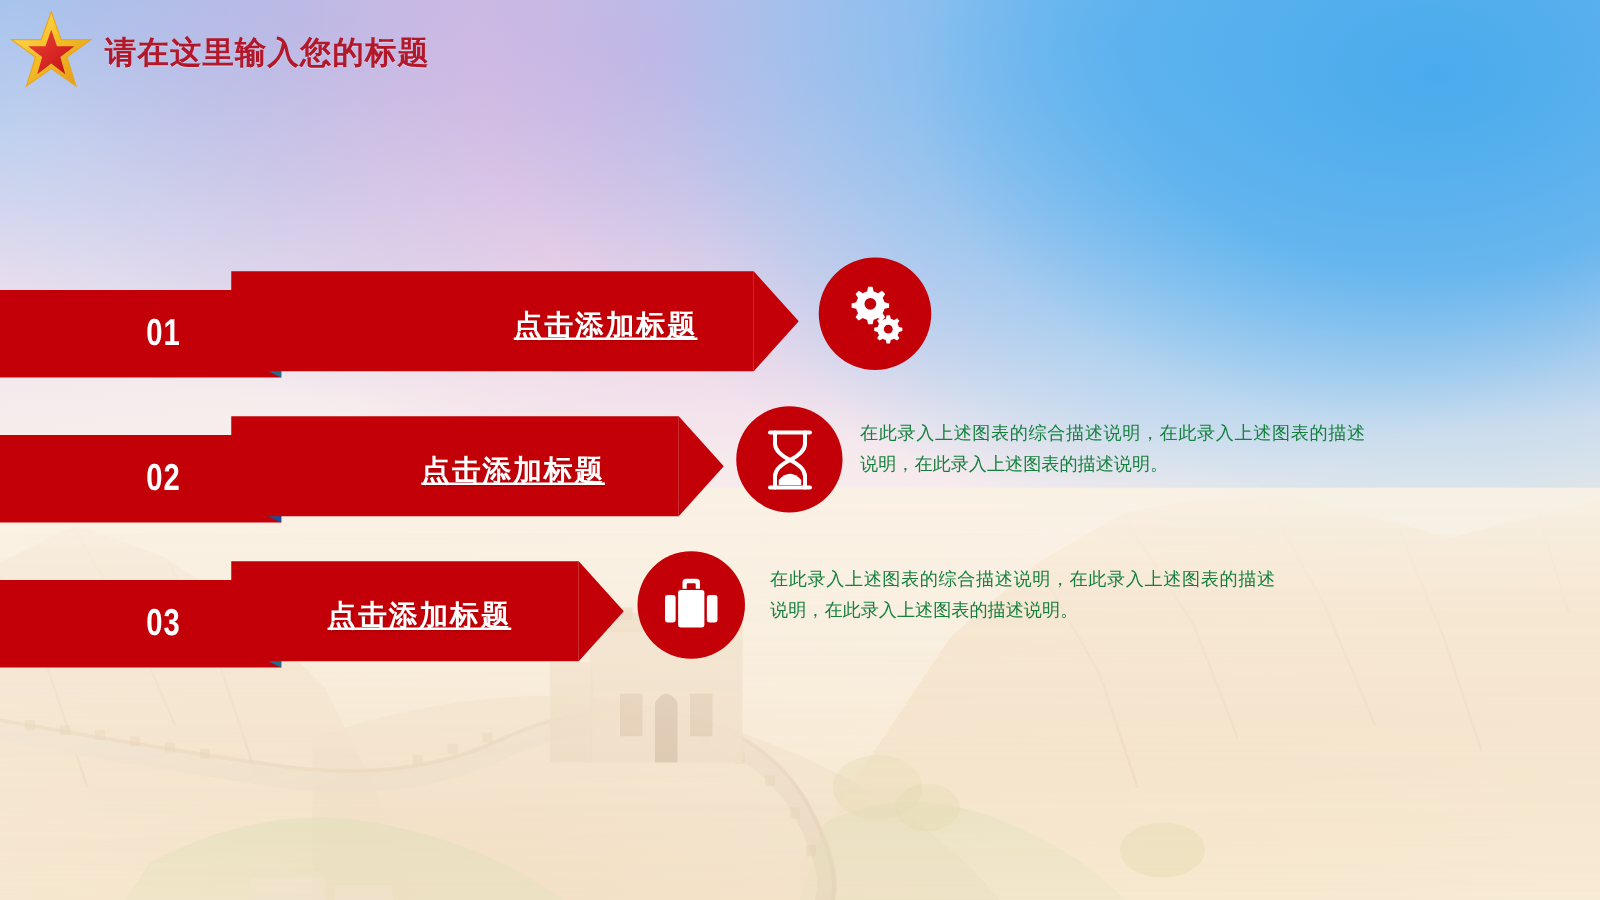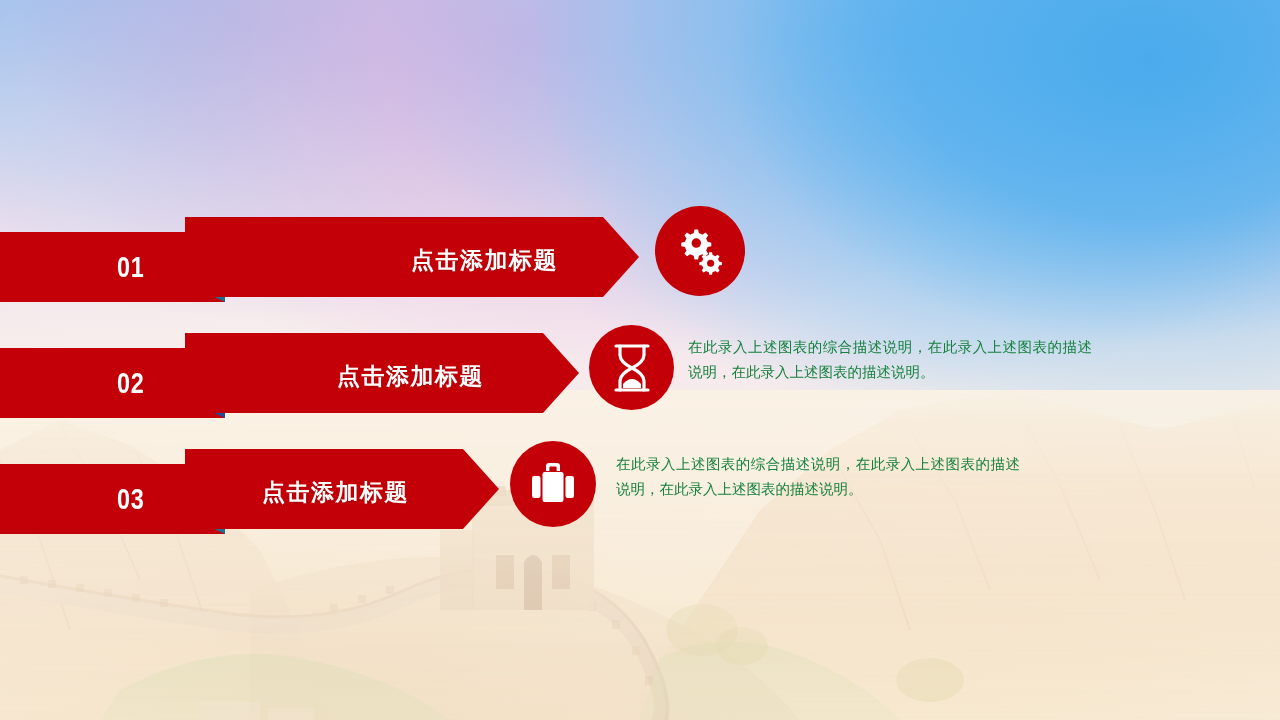--- a/index.html
+++ b/index.html
@@ -120,20 +120,21 @@
     border-left: 36px solid #c30007;
   }
   .arrow-title {
     position: absolute;
     color: #ffffff;
     font-size: 23px;
     font-weight: bold;
     letter-spacing: 1.5px;
     white-space: nowrap;
     text-shadow: 0 1px 2px rgba(90,0,0,0.25);
+    text-decoration: underline;
   }
 
   
   .icon-circle {
     position: absolute;
     border-radius: 50%;
     background: #c30007;
     display: flex;
     align-items: center;
     justify-content: center;
@@ -252,20 +253,40 @@
       <g fill="#e8d6bc" fill-opacity="0.7">
         <rect x="200" y="312" width="60" height="18"></rect>
         <rect x="268" y="318" width="46" height="12"></rect>
       </g>
 
       <rect x="0" y="0" width="1280" height="330" fill="url(#haze)"></rect>
       <rect x="0" y="0" width="1280" height="330" fill="#fdf6ea" opacity="0.38"></rect>
     </svg>
   </div>
 
+  <div class="header">
+    <div class="star-logo">
+      <svg viewBox="0 0 100 96" xmlns="http://www.w3.org/2000/svg">
+        <defs>
+          <linearGradient id="goldg" x1="0" y1="0" x2="1" y2="1">
+            <stop offset="0%" stop-color="#ffe271"></stop>
+            <stop offset="45%" stop-color="#f6c028"></stop>
+            <stop offset="100%" stop-color="#e0941a"></stop>
+          </linearGradient>
+          <linearGradient id="redg" x1="0" y1="0" x2="1" y2="1">
+            <stop offset="0%" stop-color="#f0443a"></stop>
+            <stop offset="100%" stop-color="#c00f12"></stop>
+          </linearGradient>
+        </defs>
+        <polygon points="50,2 62,36 98,36 69,57 80,92 50,71 20,92 31,57 2,36 38,36" fill="url(#goldg)" stroke="#e8a81d" stroke-width="1.5"></polygon>
+        <polygon points="50,24 57,44 78,44 61,57 67,78 50,65 33,78 39,57 22,44 43,44" fill="url(#redg)"></polygon>
+      </svg>
+    </div>
+    <div class="slide-title">请在这里输入您的标题</div>
+  </div>
 
   <div class="row">
     <div class="num-band" style="top:232px; width:225px; height:70px;"></div>
     <div class="num-text" style="left:117px; top:250px;">01</div>
     <div class="teal-tri" style="left:185px; top:283px; border-width:0 40px 19px 0; border-right-color:#1f6d8f;"></div>
     <div class="arrow-band" style="left:185px; top:217px; width:418px;"></div>
     <div class="arrow-tip" style="left:603px; top:217px;"></div>
     <div class="arrow-title" style="left:411px; top:245px;">点击添加标题</div>
     <div class="icon-circle" style="left:655px; top:206px; width:90px; height:90px;">
       <svg width="54" height="54" viewBox="0 0 64 64" xmlns="http://www.w3.org/2000/svg">

